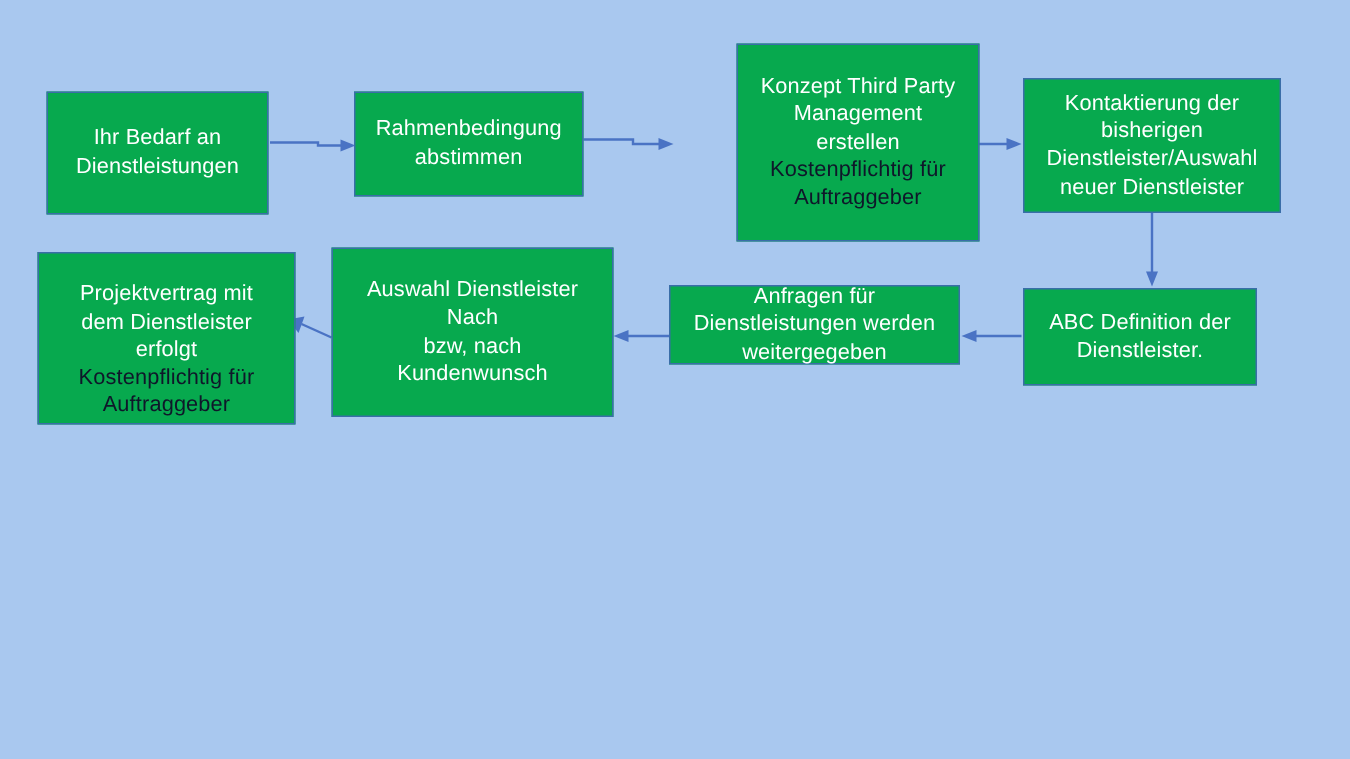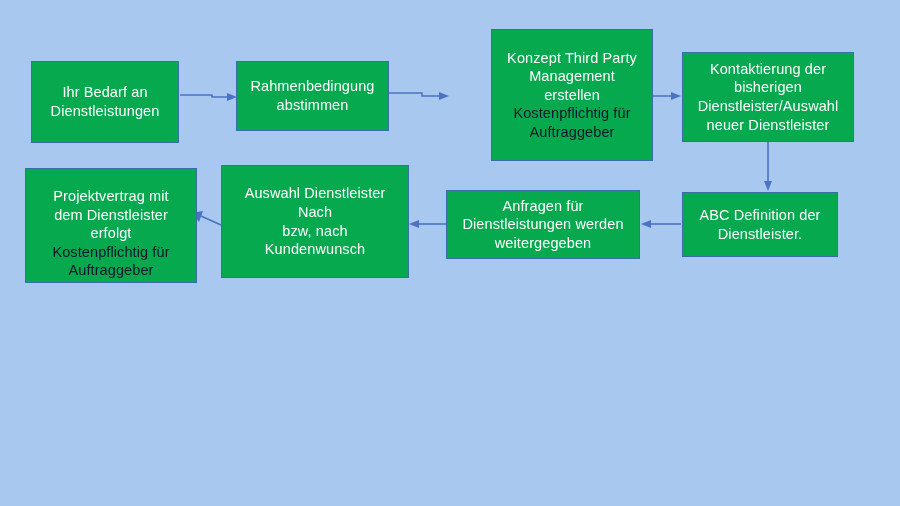--- a/index.html
+++ b/index.html
@@ -125,21 +125,21 @@
     <span class="line">bisherigen</span>
     <span class="line">Dienstleister/Auswahl</span>
     <span class="line">neuer Dienstleister</span>
   </div>
 
   <div class="node" style="left:682px; top:192px; width:156px; height:65px;">
     <span class="line">ABC Definition der</span>
     <span class="line">Dienstleister.</span>
   </div>
 
-  <div class="node" style="left:446px; top:190px; width:194px; height:69px;">
+  <div class="node" style="left:446px; top:190px; width:194px; height:53px;">
     <span class="line">Anfragen für</span>
     <span class="line">Dienstleistungen werden</span>
     <span class="line">weitergegeben</span>
   </div>
 
   <div class="node" style="left:221px; top:165px; width:188px; height:113px;text-align:center;">
     <span class="line">Auswahl Dienstleister</span>
     <span class="line">Nach</span>
     <span class="line">bzw, nach</span>
     <span class="line">Kundenwunsch</span>

